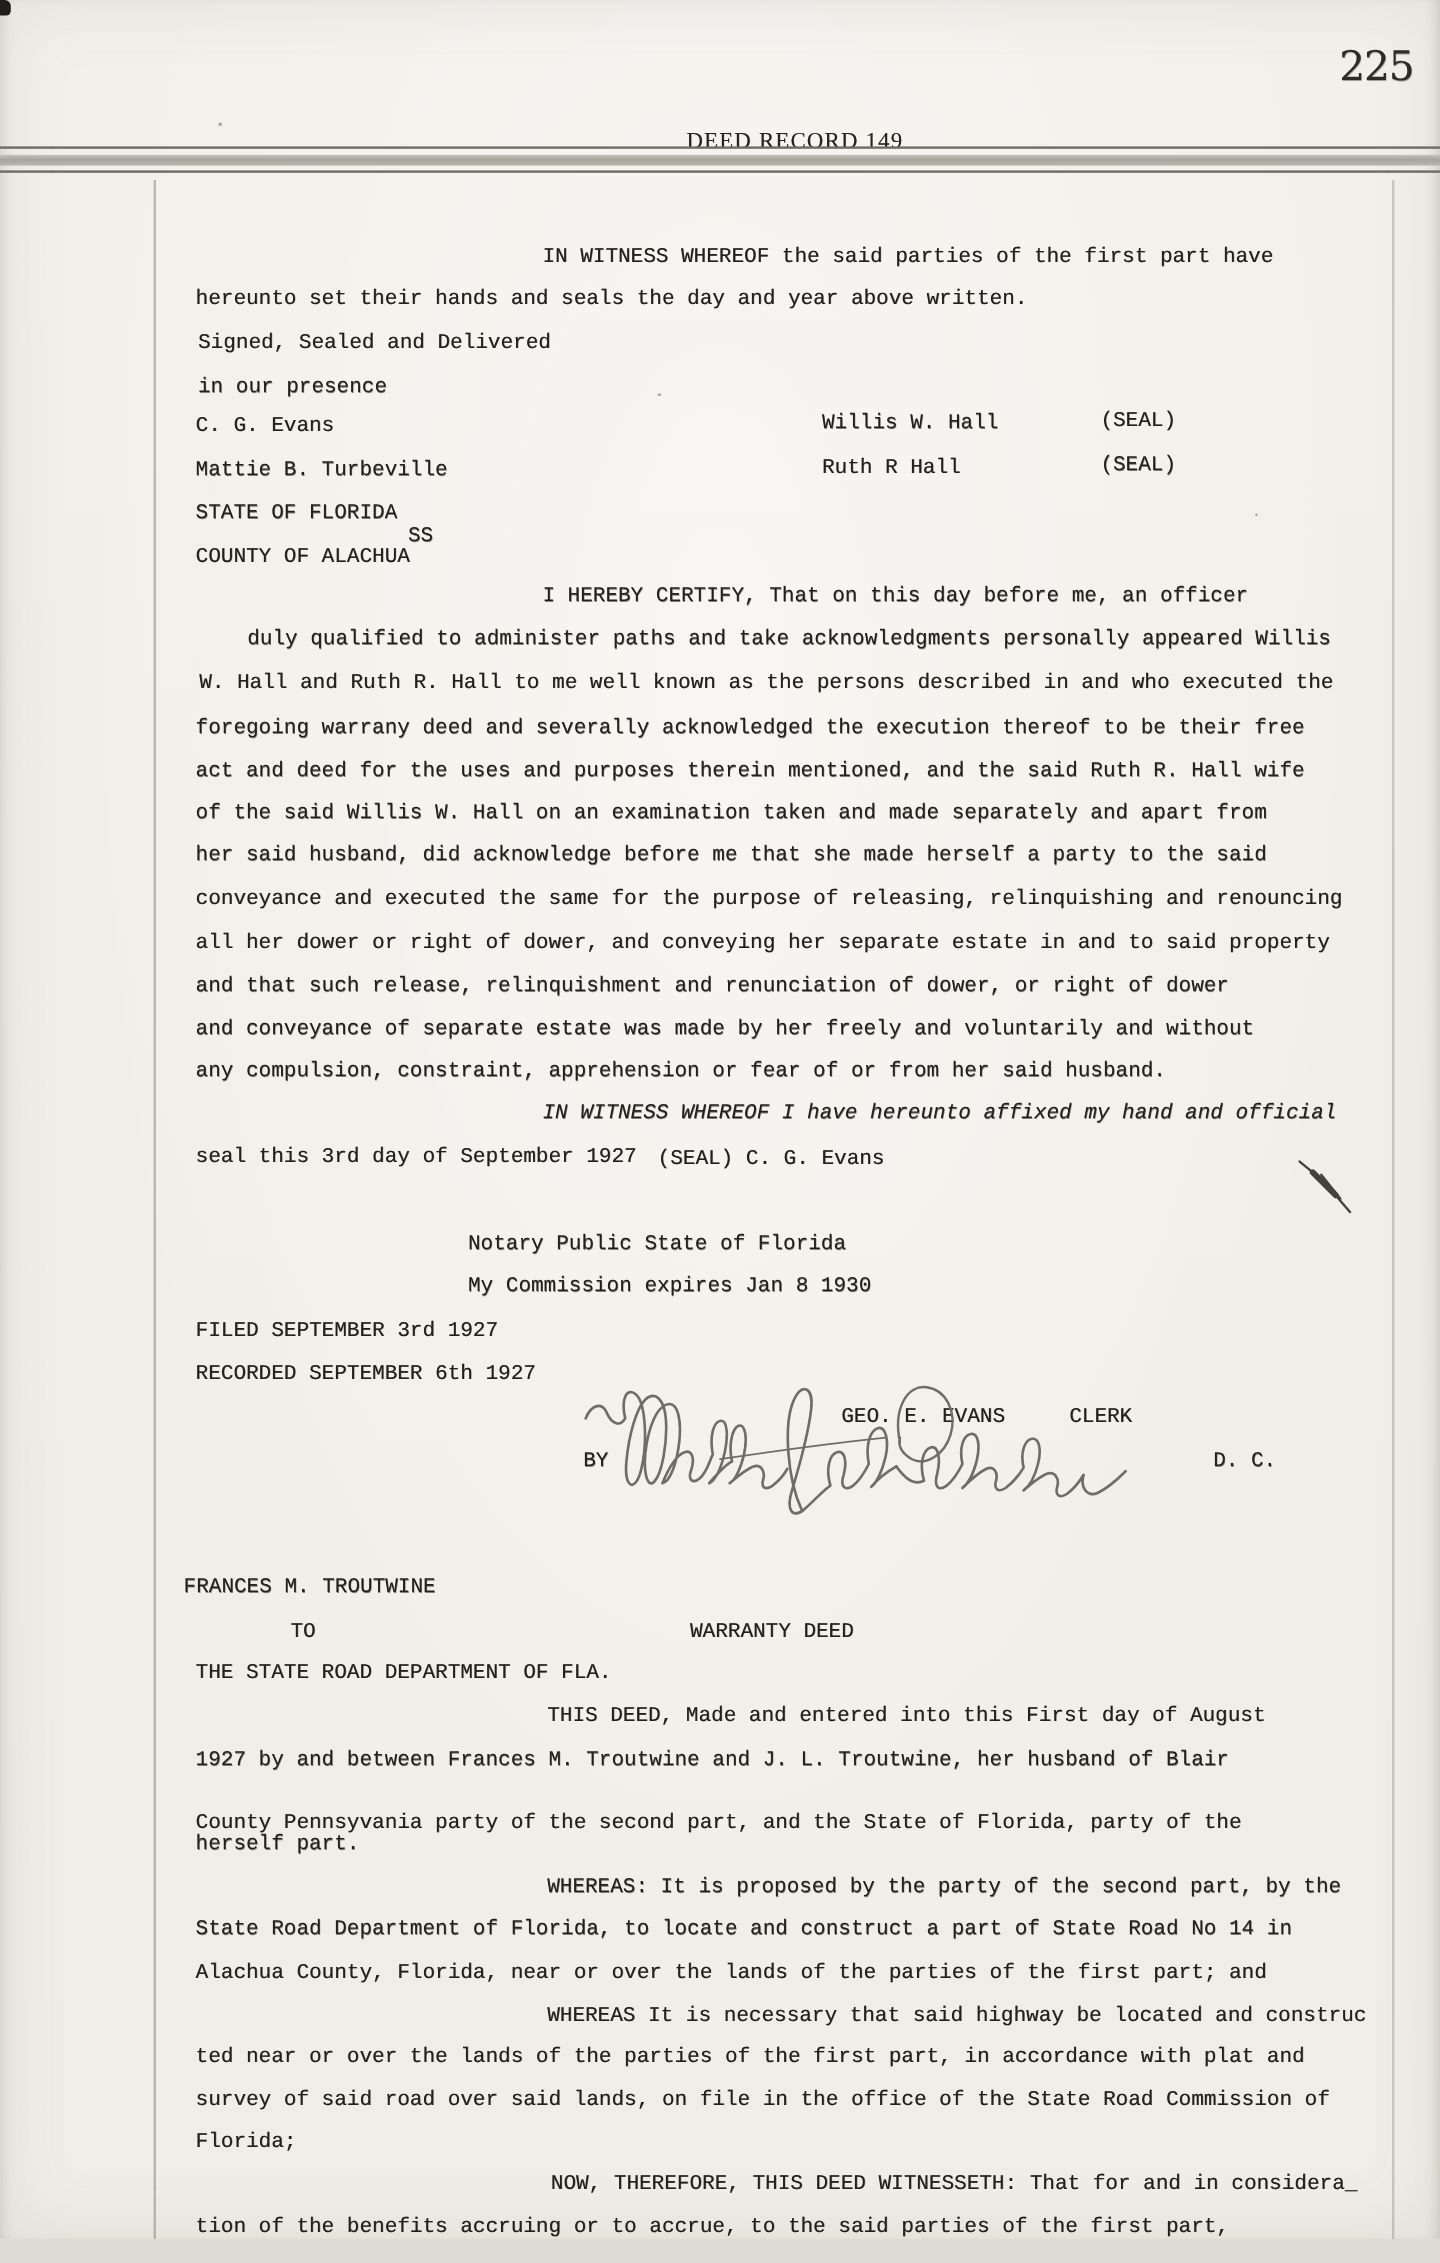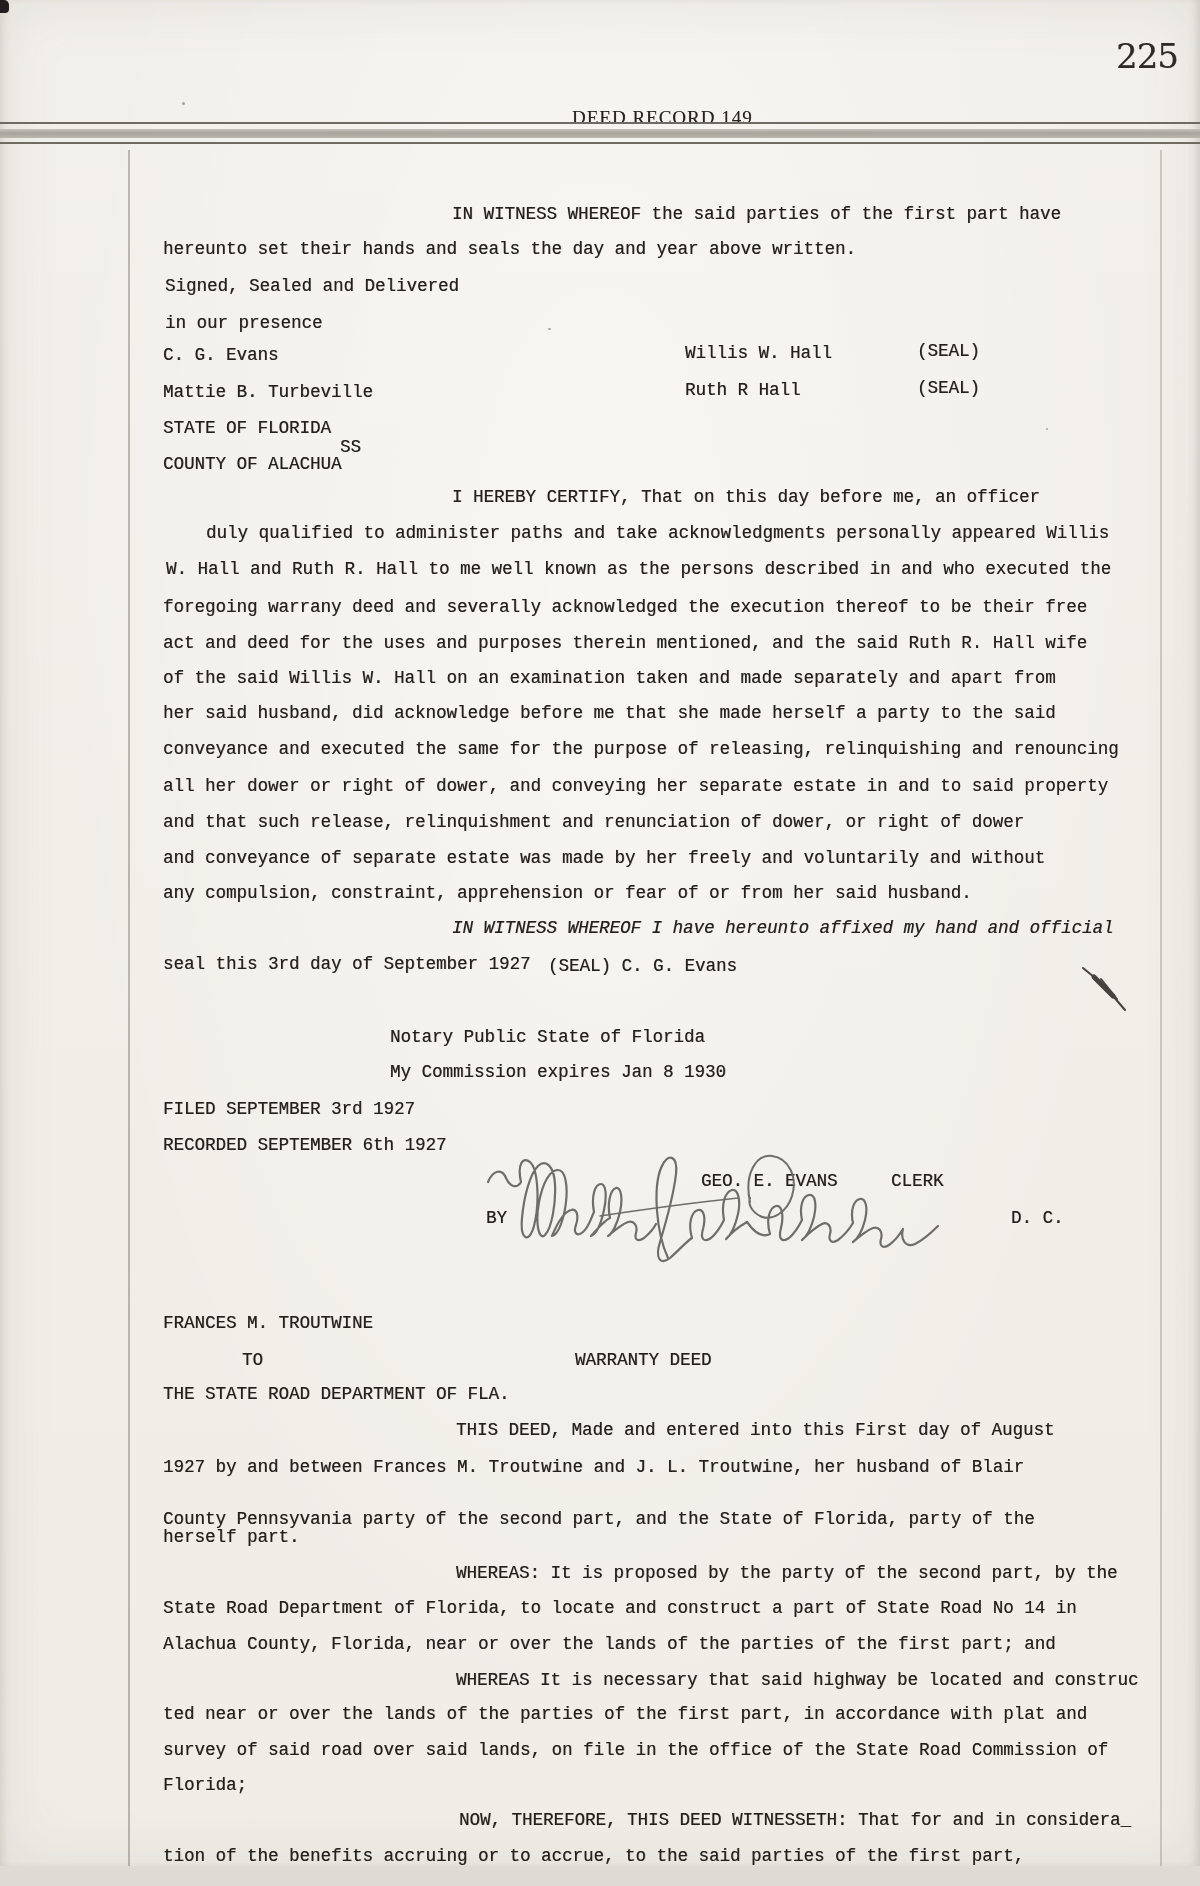--- a/index.html
+++ b/index.html
@@ -102,21 +102,21 @@
       <div class="typed-line" style="left: 163px; top: 953px;">seal this 3rd day of September 1927</div>
       <div class="typed-line" style="left: 548px; top: 955px;">(SEAL) C. G. Evans</div>
       <div class="typed-line" style="left: 390px; top: 1026px;">Notary Public State of Florida</div>
       <div class="typed-line" style="left: 390px; top: 1061px;">My Commission expires Jan 8 1930</div>
       <div class="typed-line" style="left: 163px; top: 1098px;">FILED SEPTEMBER 3rd 1927</div>
       <div class="typed-line" style="left: 163px; top: 1134px;">RECORDED SEPTEMBER 6th 1927</div>
       <div class="typed-line" style="left: 701px; top: 1170px;">GEO. E. EVANS</div>
       <div class="typed-line" style="left: 891px; top: 1170px;">CLERK</div>
       <div class="typed-line" style="left: 486px; top: 1207px;">BY</div>
       <div class="typed-line" style="left: 1011px; top: 1207px;">D. C.</div>
-      <div class="typed-line" style="left: 163px; top: 1312px;">FRANCES M. TROUTWINE</div>
+      <div class="typed-line" style="left: 153px; top: 1312px;">FRANCES M. TROUTWINE</div>
       <div class="typed-line" style="left: 242px; top: 1349px;">TO</div>
       <div class="typed-line" style="left: 575px; top: 1349px;">WARRANTY DEED</div>
       <div class="typed-line" style="left: 163px; top: 1383px;">THE STATE ROAD DEPARTMENT OF FLA.</div>
       <div class="typed-line" style="left: 456px; top: 1419px;">THIS DEED, Made and entered into this First day of August</div>
       <div class="typed-line" style="left: 163px; top: 1456px;">1927 by and between Frances M. Troutwine and J. L. Troutwine, her husband of Blair</div>
       <div class="typed-line" style="left: 163px; top: 1491px; margin-top: 17px;">County Pennsyvania party of the second part, and the State of Florida, party of the</div>
       <div class="typed-line" style="left: 163px; top: 1526px;">herself part.</div>
       <div class="typed-line" style="left: 456px; top: 1562px;">WHEREAS: It is proposed by the party of the second part, by the</div>
       <div class="typed-line" style="left: 163px; top: 1597px;">State Road Department of Florida, to locate and construct a part of State Road No 14 in</div>
       <div class="typed-line" style="left: 163px; top: 1633px;">Alachua County, Florida, near or over the lands of the parties of the first part; and</div>

